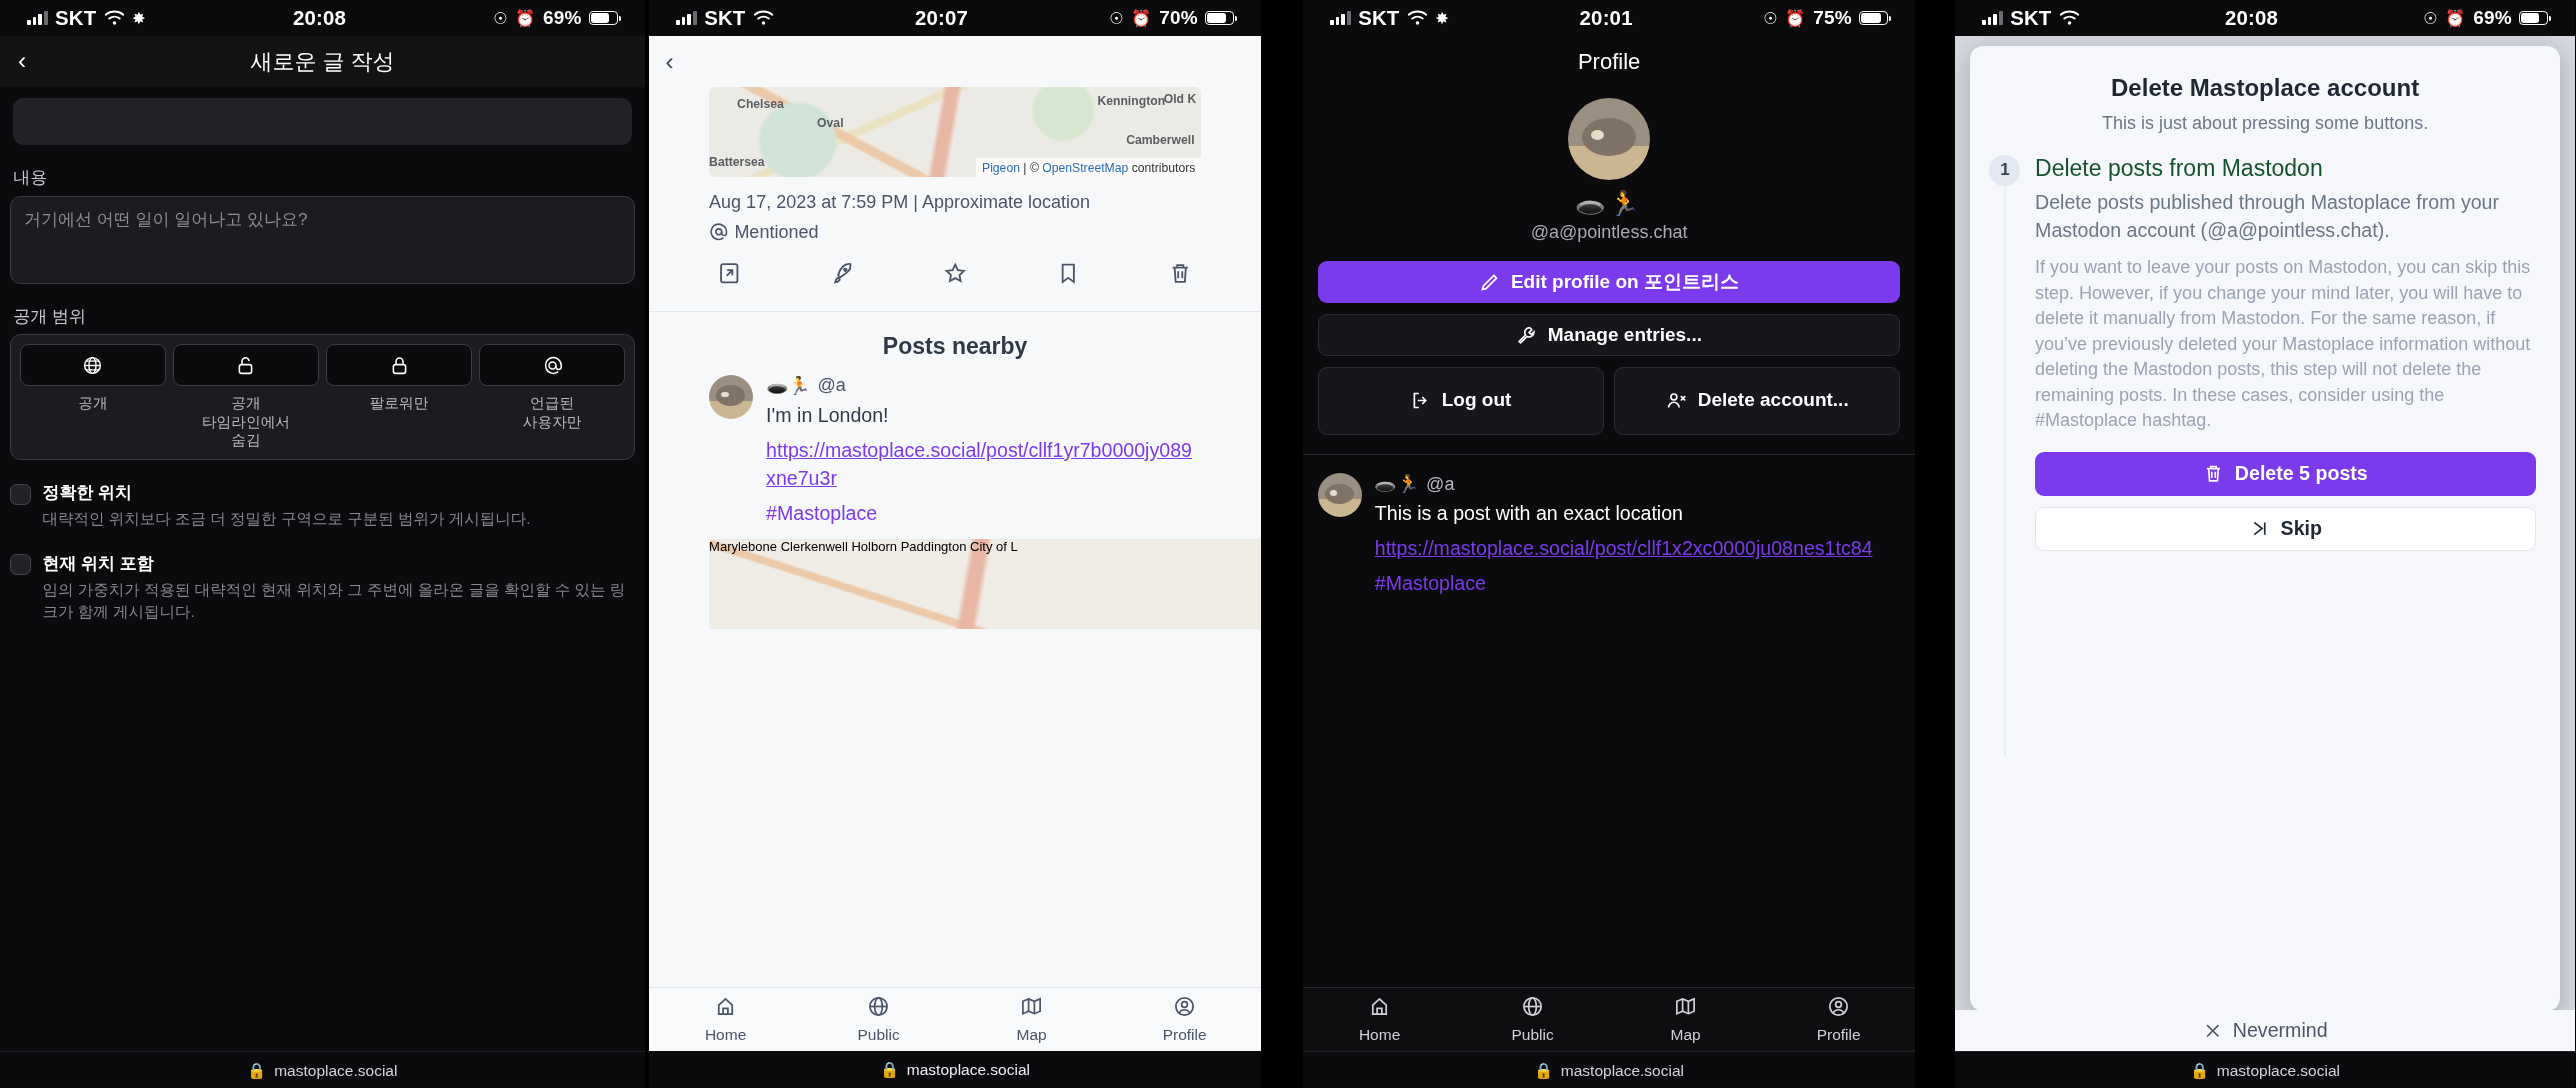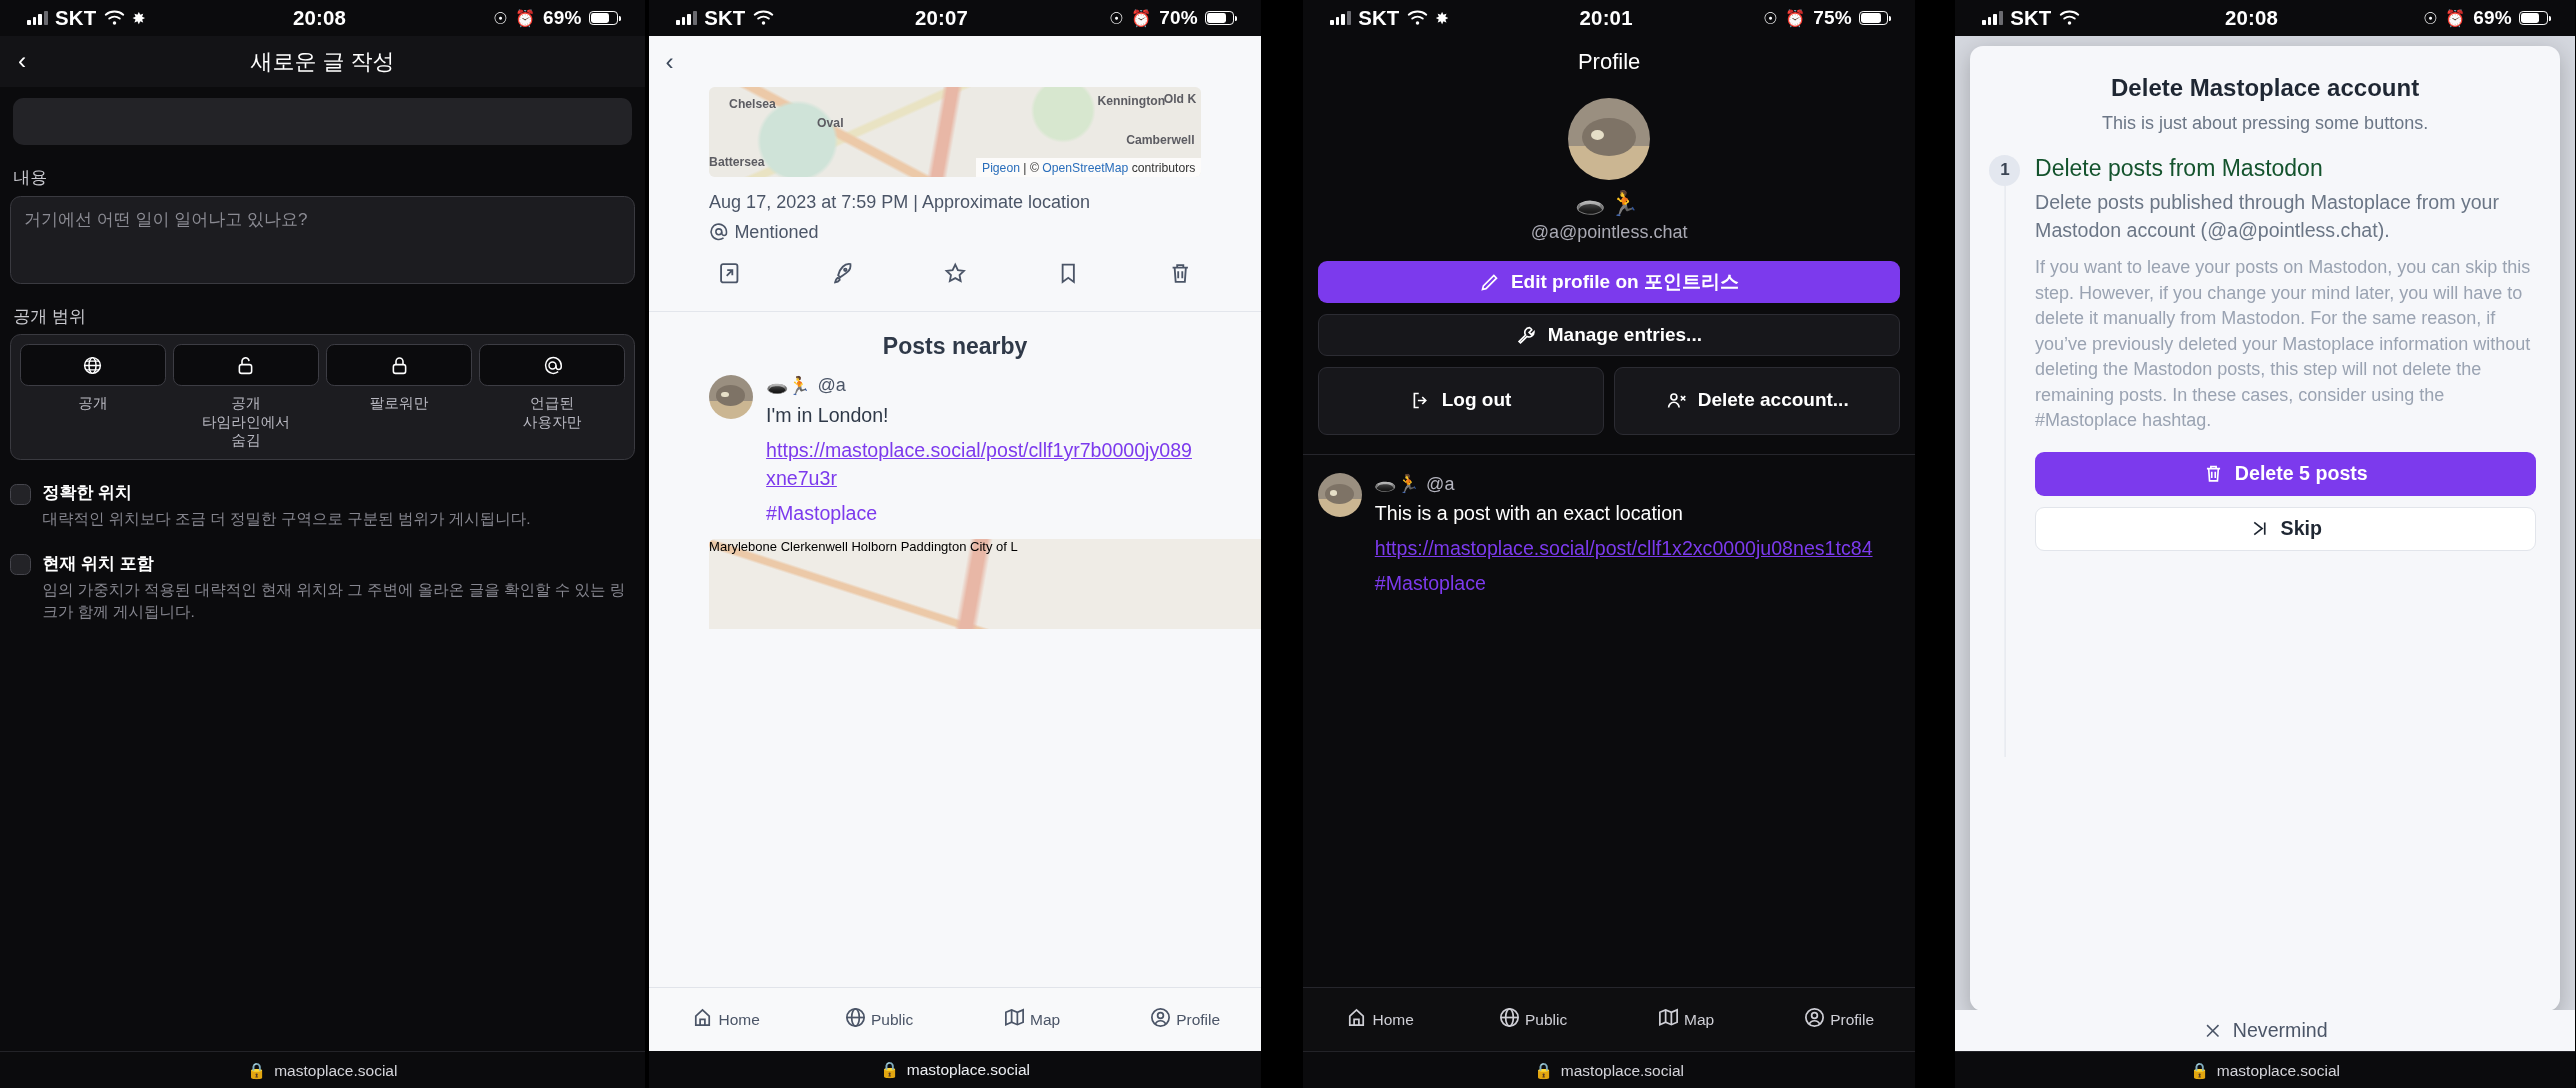--- a/index.html
+++ b/index.html
@@ -101,21 +101,21 @@
   .plink { color:#7c3aed; font-size:19.6px; text-decoration:underline; word-break:break-all;
     display:block; margin-top:9px; line-height:1.45;}
   .ptag { color:#7c3aed; font-size:19.6px; margin-top:9px; display:block; }
   .map2 { height:90px; margin:14.7px 0 0 60px; border-radius:5.7px 0 0 0; position:relative; overflow:hidden;
     background:
       linear-gradient(100deg,transparent 46%,#e8b7a6 47%,#e8b7a6 49%,transparent 50%),
       linear-gradient(18deg,transparent 30%,#ecc9a8 31%,#ecc9a8 33%,transparent 34%),
       #efece6;}
   .tabbar { position:absolute; left:0; right:0; bottom:38px; height:64px; display:flex;
     background:rgba(247,248,250,.92); border-top:0.8px solid #e1e4ea; backdrop-filter:blur(4.9px); }
-  .tab { flex:1; display:flex; align-items:center; justify-content:center; gap:4.1px;
+  .tab { flex:1; display:flex; flex-direction:column; align-items:center; justify-content:center; gap:4.1px;
     color:#4b5567; font-size:15.5px; }
   .tab svg { width:23px; height:23px; fill:none; stroke:currentColor; stroke-width:1.8;}
   .tabbar.dark { background:rgba(14,14,17,.9); border-top:0.8px solid #26262c; }
   .tabbar.dark .tab { color:#cfcfd6; }
   .tab.active { color:#8b5cf6; }
 
   
   .p3nav { height:51px; display:flex; align-items:center; justify-content:center;
     color:#fff; font-size:22px; font-weight:500; background:#0b0b0d; }
   .p3avatar { width:82px; height:82px; border-radius:50%; margin:11.4px auto 0;
@@ -303,21 +303,21 @@
             <i style="width:68%"></i>
           </span>
       </div>
     </div>
 
     <div class="p2nav">
       <span class="back">‹</span>
     </div>
 
     <div class="map">
-      <span class="mlabel" style="left:20px;top:9.8px">Chelsea</span>
+      <span class="mlabel" style="left:28px;top:9.8px">Chelsea</span>
       <span class="mlabel" style="right:36px;top:6.5px">Kennington</span>
       <span class="mlabel" style="right:4.9px;top:4.9px">Old K</span>
       <span class="mlabel" style="left:108px;top:29px">Oval</span>
       <span class="mlabel" style="right:6.5px;top:46px">Camberwell</span>
       <span class="mlabel" style="left:0px;bottom:8.2px">Battersea</span>
       <span class="attrib">
         <a>Pigeon</a>
         <span>|</span>
         <span>©</span>
         <a>OpenStreetMap</a>

